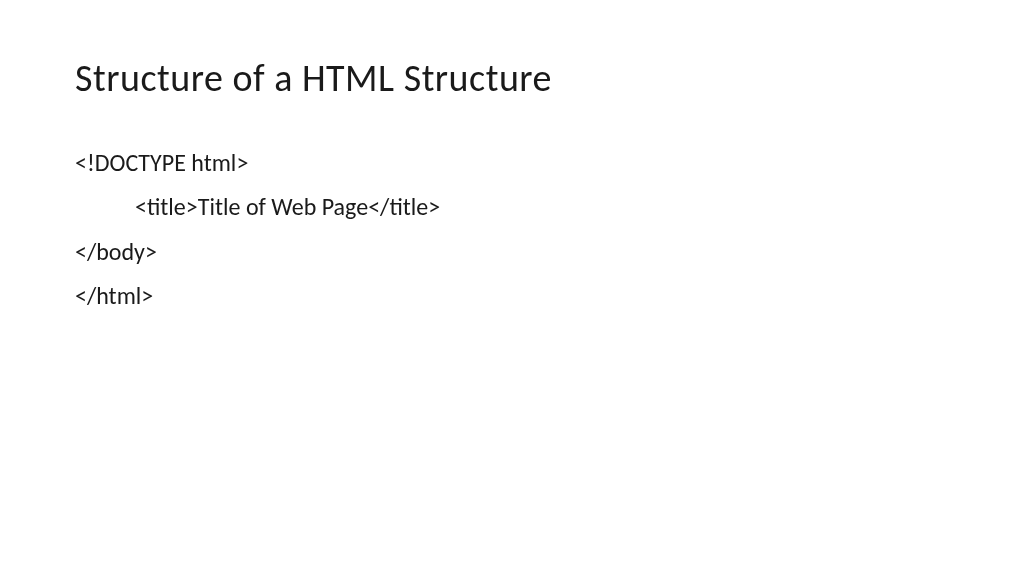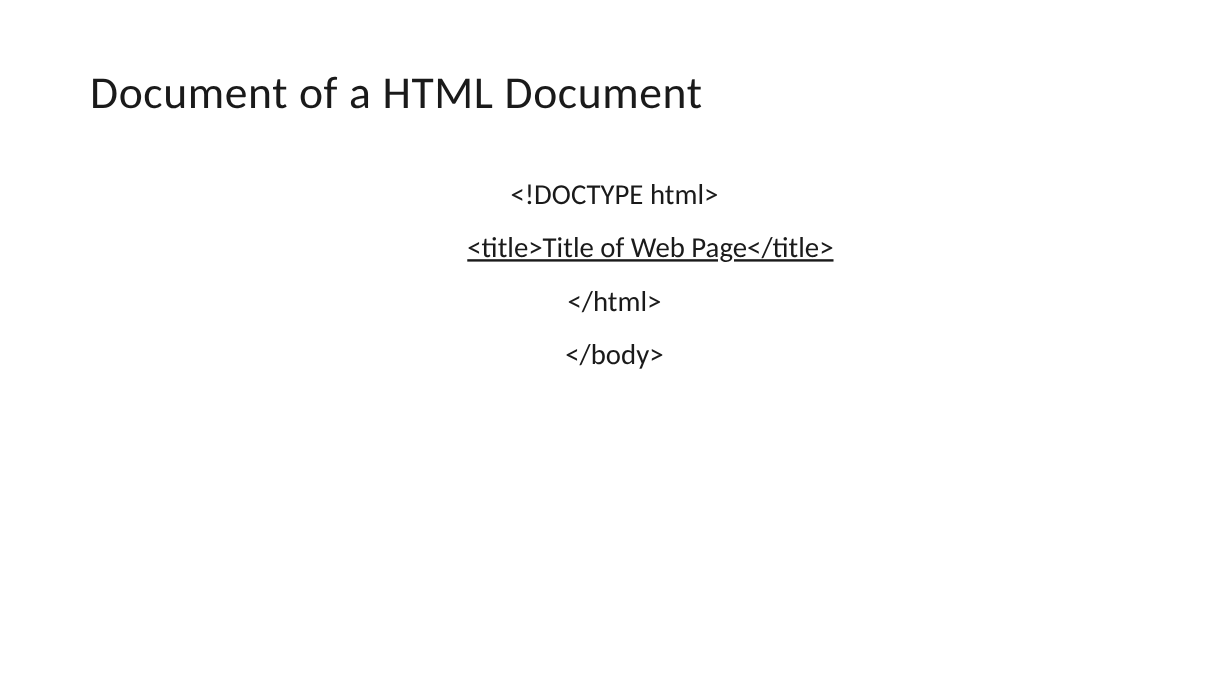--- a/index.html
+++ b/index.html
@@ -19,33 +19,31 @@
       font-size: 38px;
       font-weight: 400;
       color: #1a1a1a;
       margin-bottom: 40px;
       letter-spacing: 0.5px;
     }
     .code-block {
       font-size: 24px;
       line-height: 1.85;
       color: #1a1a1a;
-      text-align: center;
     }
     .code-line {
       display: block;
     }
     .indent {
       padding-left: 60px;
-      text-decoration: underline;
     }
   </style>
 </head>
 <body>
 
-<h1 class="title">Document of a HTML Document</h1>
+<h1 class="title">Structure of a HTML Structure</h1>
 
 <div class="code-block">
   <span class="code-line">&lt;!DOCTYPE html&gt;</span>
   <span class="code-line indent">&lt;title&gt;Title of Web Page&lt;/title&gt;</span>
+  <span class="code-line">&lt;/body&gt;</span>
   <span class="code-line">&lt;/html&gt;</span>
-  <span class="code-line">&lt;/body&gt;</span>
 </div>
 
 </body></html>

